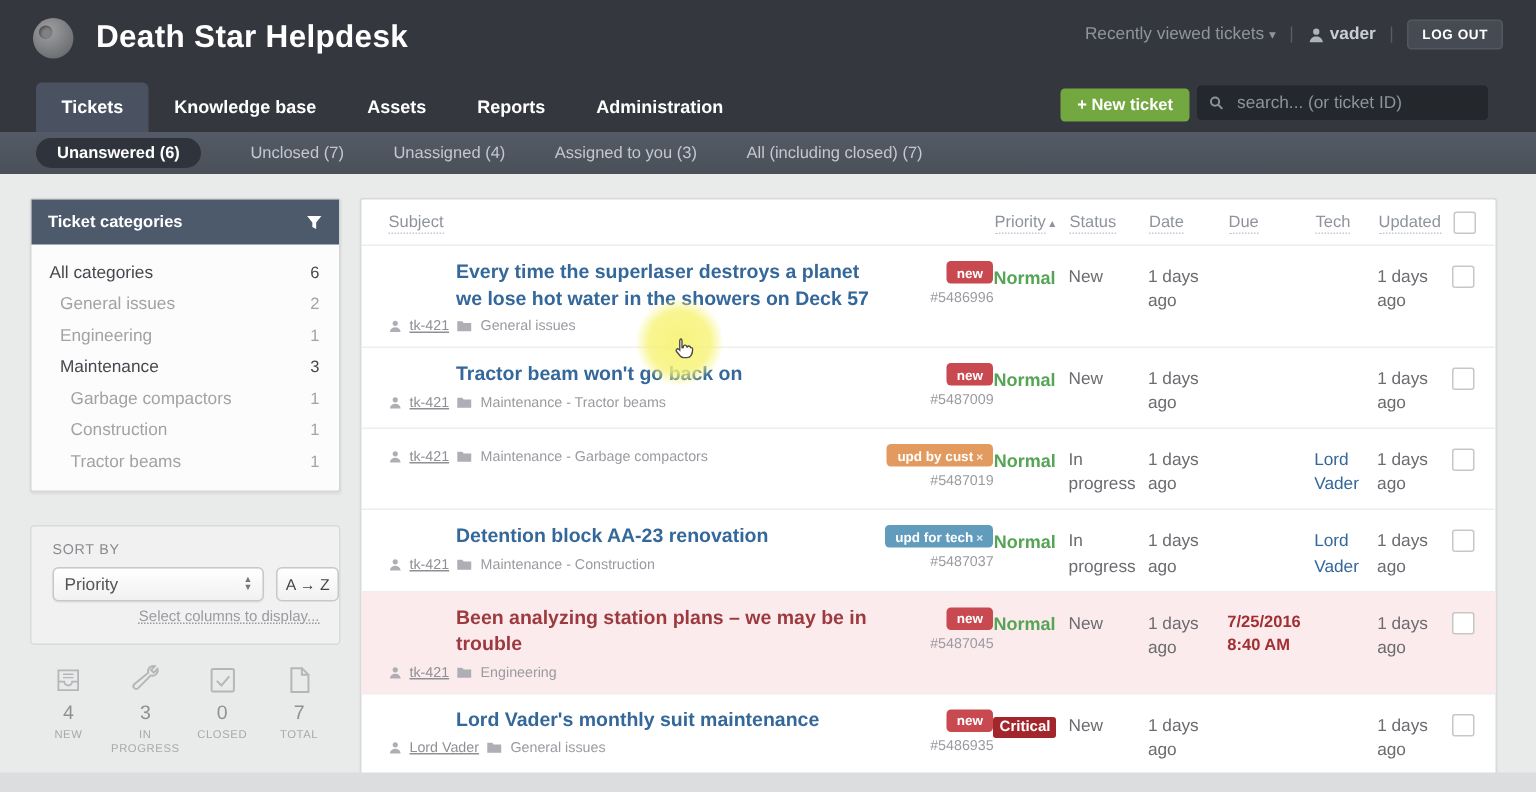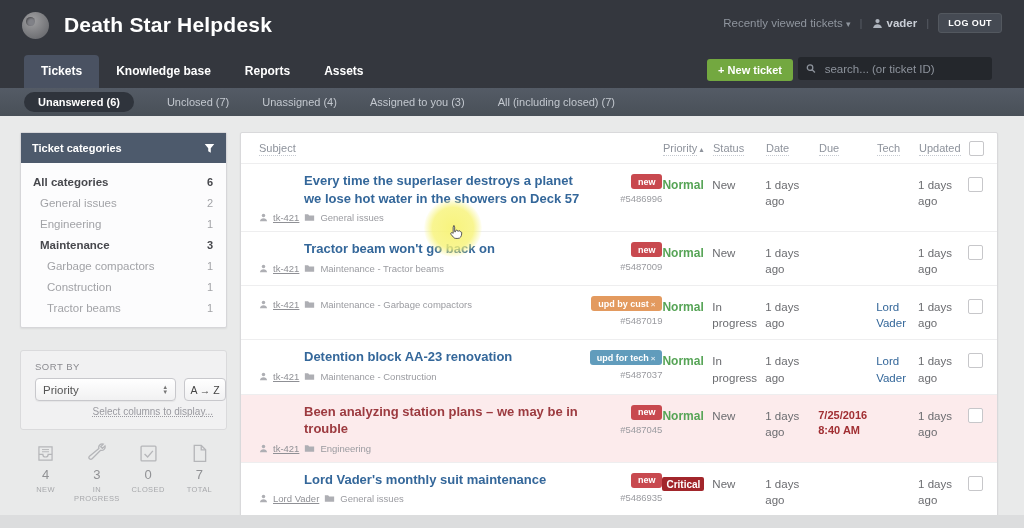--- a/index.html
+++ b/index.html
@@ -44,21 +44,21 @@
     padding:4px 14px;border-radius:12px;}
   
   .cat-panel{position:absolute;left:20px;top:132px;width:205px;background:#fcfcfd;
     border:1px solid #d6d6d9;border-radius:2px;box-shadow:0 1px 2px rgba(0,0,0,.07);}
   .cat-header{height:30px;background:var(--panel-header-bg,#4d5a6c);color:#fff;font-size:11px;
     font-weight:bold;display:flex;align-items:center;justify-content:space-between;padding:0 11px;}
   .cat-header svg{width:11px;height:11px;fill:#fff;}
   .cat-list{padding:8px 0 9px;}
   .cat-row{display:flex;justify-content:space-between;align-items:center;font-size:11.5px;
     color:#a2a3a7;padding:4.5px 13px 4.5px 12px;cursor:pointer;}
-  .cat-row.bold{color:#47484d;font-weight:bold;}
+  .cat-row.bold{color:#47484d;font-weight:normal;}
   .cat-row.lvl1{padding-left:19px;}
   .cat-row.lvl2{padding-left:26px;}
   .cat-count{font-size:11px;}
   .sort-panel{position:absolute;left:20px;top:350px;width:205px;height:78px;background:#f1f1f2;
     border:1px solid #dadadc;border-radius:3px;}
   .sort-label{font-size:9.5px;color:#8b8b90;letter-spacing:.5px;margin:10px 0 6px 14px;}
   .sort-controls{display:flex;gap:8px;margin-left:14px;align-items:center;}
   .select{width:126px;height:21px;background:linear-gradient(#fff,#f1f1f2);border:1px solid #c8c8cc;
     border-radius:4px;font-size:11.5px;color:#555;display:flex;align-items:center;
     justify-content:space-between;padding:0 7px;cursor:pointer;box-shadow:0 1px 1px rgba(0,0,0,.05);}
@@ -138,22 +138,23 @@
           <path d="M1.2 11c.4-2.7 2.3-4.1 4.8-4.1s4.4 1.4 4.8 4.1z"></path>
         </svg>
       <span>vader</span>
     </span>
     <span class="hr-sep">|</span>
     <span class="logout-btn">LOG OUT</span>
   </div>
   <div class="nav-tabs">
       <div class="tab active">Tickets</div>
       <div class="tab">Knowledge base</div>
+      <div class="tab">Assets</div>
       <div class="tab">Reports</div>
-      <div class="tab">Assets</div>
+      <div class="tab">Administration</div>
     </div>
   <div class="new-ticket-btn">+ New ticket</div>
   <div class="search-box">
     <svg viewBox="0 0 12 12">
         <circle cx="5" cy="5" r="3.4"></circle>
         <path d="M7.6 7.6L11 11"></path>
       </svg>
     <input type="text" placeholder="search... (or ticket ID)" style="">
   </div>
 </div>

